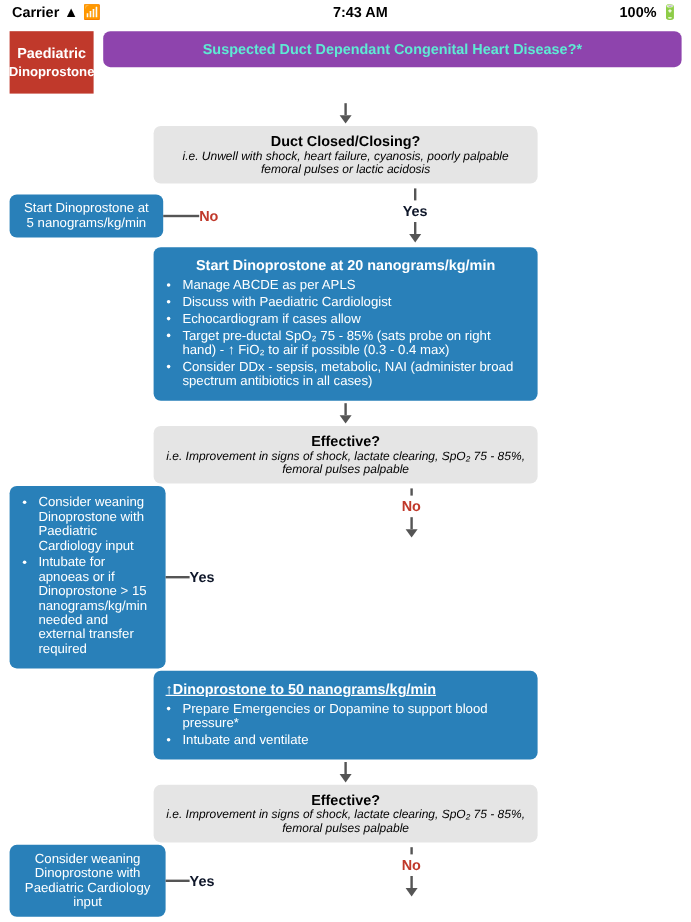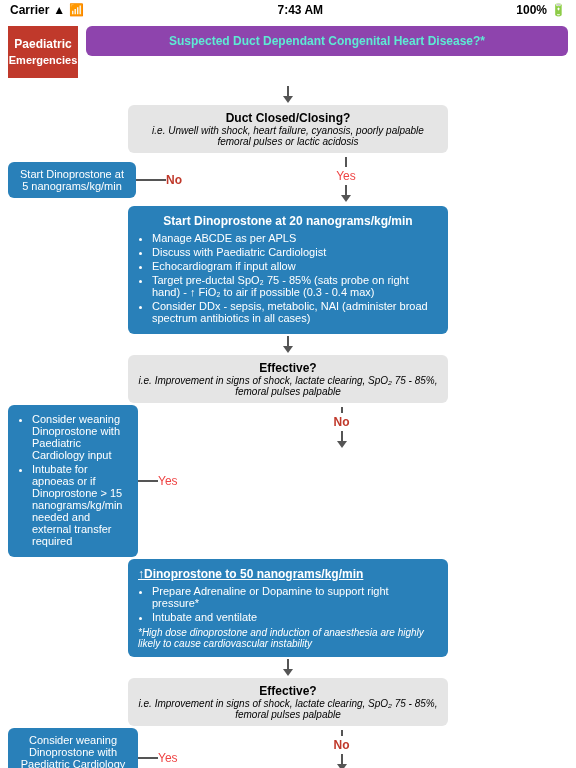--- a/index.html
+++ b/index.html
@@ -139,22 +139,22 @@
     }
     .arrow-head-down {
       width: 0;
       height: 0;
       border-left: 5px solid transparent;
       border-right: 5px solid transparent;
       border-top: 7px solid #555;
     }
 
     .label-yes {
-      color: #ef4444;
-      font-weight: normal;
+      color: #0f172a;
+      font-weight: bold;
       font-size: 12px;
     }
     .label-no {
       color: #c0392b;
       font-weight: bold;
       font-size: 12px;
     }
 
     
     .bullet-list {
@@ -182,21 +182,21 @@
   </div>
 </div>
 
 <div class="main-content">
 
   <div class="header-row">
 
     <div class="logo-box">
       <div>
         <div class="paediatric">Paediatric</div>
-        <div class="emergencies">Emergencies</div>
+        <div class="emergencies">Dinoprostone</div>
       </div>
     </div>
 
     <div style="flex:1; display:flex; flex-direction:column; align-items:center; justify-content:center;">
       <div class="box-purple" style="width:100%;">
         <span>Suspected Duct Dependant Congenital Heart Disease?*</span>
       </div>
     </div>
   </div>
 
@@ -243,21 +243,21 @@
 
       <div style="flex:1;"></div>
     </div>
 
     <div style="width:320px;">
       <div class="box-blue-large">
         <div style="font-weight:bold; margin-bottom:4px; font-size:12px;text-align:center;">Start Dinoprostone at 20 nanograms/kg/min</div>
         <ul class="bullet-list">
           <li>Manage ABCDE as per APLS</li>
           <li>Discuss with Paediatric Cardiologist</li>
-          <li>Echocardiogram if input allow</li>
+          <li>Echocardiogram if cases allow</li>
           <li>Target pre-ductal SpO₂ 75 - 85% (sats probe on right hand) - ↑ FiO₂ to air if possible (0.3 - 0.4 max)</li>
           <li>Consider DDx - sepsis, metabolic, NAI (administer broad spectrum antibiotics in all cases)</li>
         </ul>
       </div>
     </div>
 
     <div class="arrow-down">
       <div class="arrow-line" style="height:10px;"></div>
       <div class="arrow-head-down"></div>
     </div>
@@ -297,24 +297,23 @@
         </div>
       </div>
 
       <div style="flex:1;"></div>
     </div>
 
     <div style="width:320px;">
       <div class="box-blue-large">
         <div style="font-weight:bold; margin-bottom:4px; font-size:12px; text-decoration:underline;">↑Dinoprostone to 50 nanograms/kg/min</div>
         <ul class="bullet-list">
-          <li>Prepare Adrenaline or Dopamine to support right pressure*</li>
+          <li>Prepare Emergencies or Dopamine to support blood pressure*</li>
           <li>Intubate and ventilate</li>
         </ul>
-        <div style="font-style:italic; font-size:10px; margin-top:4px;">*High dose dinoprostone and induction of anaesthesia are highly likely to cause cardiovascular instability</div>
       </div>
     </div>
 
     <div class="arrow-down">
       <div class="arrow-line" style="height:10px;"></div>
       <div class="arrow-head-down"></div>
     </div>
 
     <div style="width:320px;">
       <div class="box-yellow">

